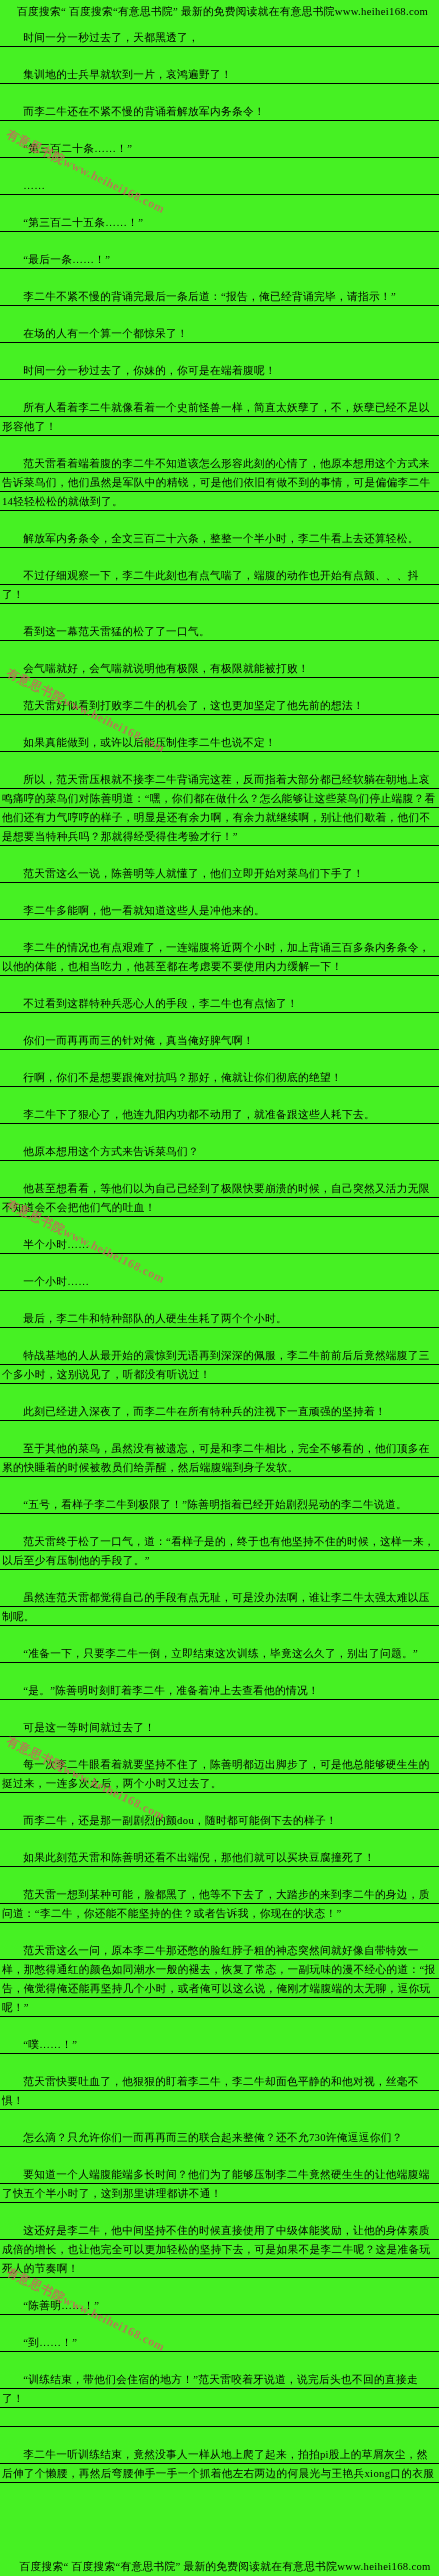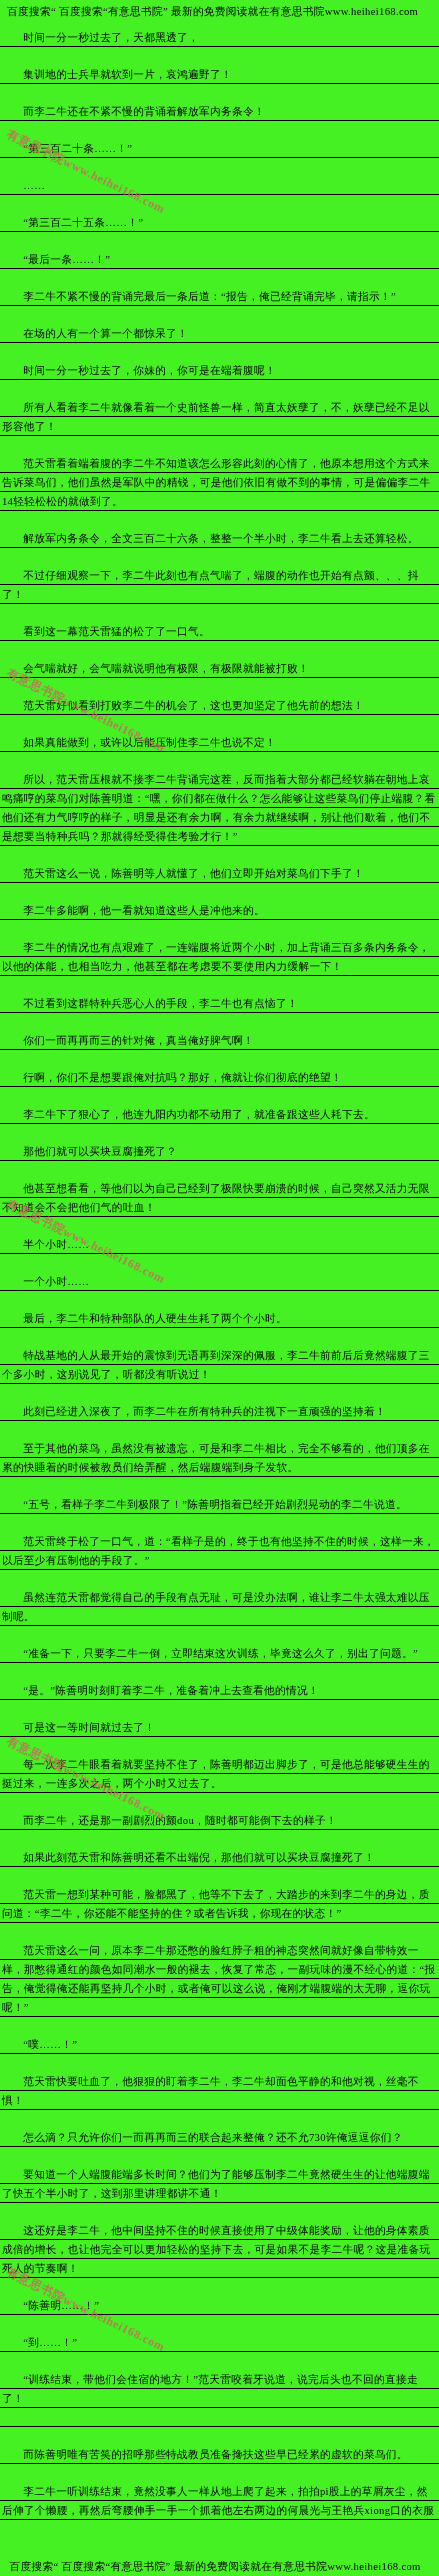--- a/index.html
+++ b/index.html
@@ -10,21 +10,21 @@
     overflow:hidden;
     background:#46F123;
     font-family:"Liberation Serif","DejaVu Serif",serif;
     color:#000;
   }
   .page-header,.page-footer{
     font-size:10.7px;
     line-height:16.3px;
     white-space:nowrap;
     letter-spacing:0.3px;
-    padding-left:7px;
+    padding-left:17px;
   }
   .page-header{padding-top:3.1px;}
   .page-footer{
     position:absolute;
     left:2.5px;
     bottom:1.9px;
   }
   .novel-body{
     margin-top:8.8px;
     font-size:10.7px;
@@ -81,21 +81,21 @@
     <p>范天雷好似看到打败李二牛的机会了，这也更加坚定了他先前的想法！</p>
     <p>如果真能做到，或许以后能压制住李二牛也说不定！</p>
     <p>所以，范天雷压根就不接李二牛背诵完这茬，反而指着大部分都已经软躺在朝地上哀鸣痛哼的菜鸟们对陈善明道：“嘿，你们都在做什么？怎么能够让这些菜鸟们停止端腹？看他们还有力气哼哼的样子，明显是还有余力啊，有余力就继续啊，别让他们歇着，他们不是想要当特种兵吗？那就得经受得住考验才行！”</p>
     <p>范天雷这么一说，陈善明等人就懂了，他们立即开始对菜鸟们下手了！</p>
     <p>李二牛多能啊，他一看就知道这些人是冲他来的。</p>
     <p>李二牛的情况也有点艰难了，一连端腹将近两个小时，加上背诵三百多条内务条令，以他的体能，也相当吃力，他甚至都在考虑要不要使用内力缓解一下！</p>
     <p>不过看到这群特种兵恶心人的手段，李二牛也有点恼了！</p>
     <p>你们一而再再而三的针对俺，真当俺好脾气啊！</p>
     <p>行啊，你们不是想要跟俺对抗吗？那好，俺就让你们彻底的绝望！</p>
     <p>李二牛下了狠心了，他连九阳内功都不动用了，就准备跟这些人耗下去。</p>
-    <p>那他们就可以买块豆腐撞死了？</p>
+    <p>他原本想用这个方式来告诉菜鸟们？</p>
     <p>他甚至想看看，等他们以为自己已经到了极限快要崩溃的时候，自己突然又活力无限不知道会不会把他们气的吐血！</p>
     <p>半个小时……</p>
     <p>一个小时……</p>
     <p>最后，李二牛和特种部队的人硬生生耗了两个个小时。</p>
     <p>特战基地的人从最开始的震惊到无语再到深深的佩服，李二牛前前后后竟然端腹了三个多小时，这别说见了，听都没有听说过！</p>
     <p>此刻已经进入深夜了，而李二牛在所有特种兵的注视下一直顽强的坚持着！</p>
     <p>至于其他的菜鸟，虽然没有被遗忘，可是和李二牛相比，完全不够看的，他们顶多在累的快睡着的时候被教员们给弄醒，然后端腹端到身子发软。</p>
     <p>“五号，看样子李二牛到极限了！”陈善明指着已经开始剧烈晃动的李二牛说道。</p>
     <p>范天雷终于松了一口气，道：“看样子是的，终于也有他坚持不住的时候，这样一来，以后至少有压制他的手段了。”</p>
     <p>虽然连范天雷都觉得自己的手段有点无耻，可是没办法啊，谁让李二牛太强太难以压制呢。</p>
@@ -108,21 +108,20 @@
     <p>范天雷一想到某种可能，脸都黑了，他等不下去了，大踏步的来到李二牛的身边，质问道：“李二牛，你还能不能坚持的住？或者告诉我，你现在的状态！”</p>
     <p>范天雷这么一问，原本李二牛那还憋的脸红脖子粗的神态突然间就好像自带特效一样，那憋得通红的颜色如同潮水一般的褪去，恢复了常态，一副玩味的漫不经心的道：“报告，俺觉得俺还能再坚持几个小时，或者俺可以这么说，俺刚才端腹端的太无聊，逗你玩呢！”</p>
     <p>“噗……！”</p>
     <p>范天雷快要吐血了，他狠狠的盯着李二牛，李二牛却面色平静的和他对视，丝毫不惧！</p>
     <p>怎么滴？只允许你们一而再再而三的联合起来整俺？还不允730许俺逗逗你们？</p>
     <p>要知道一个人端腹能端多长时间？他们为了能够压制李二牛竟然硬生生的让他端腹端了快五个半小时了，这到那里讲理都讲不通！</p>
     <p>这还好是李二牛，他中间坚持不住的时候直接使用了中级体能奖励，让他的身体素质成倍的增长，也让他完全可以更加轻松的坚持下去，可是如果不是李二牛呢？这是准备玩死人的节奏啊！</p>
     <p>“陈善明……！”</p>
     <p>“到……！”</p>
     <p>“训练结束，带他们会住宿的地方！”范天雷咬着牙说道，说完后头也不回的直接走了！<br>&nbsp;</p>
-    <p>而陈善明唯有苦笑的招呼那些特战教员准备搀扶这些早已经累的虚软的菜鸟们。</p>
     <p>李二牛一听训练结束，竟然没事人一样从地上爬了起来，拍拍pi股上的草屑灰尘，然后伸了个懒腰，再然后弯腰伸手一手一个抓着他左右两边的何晨光与王艳兵xiong口的衣服</p>
   </div>
 
 <div class="page-footer">百度搜索“ 百度搜索“有意思书院” 最新的免费阅读就在有意思书院www.heihei168.com</div>
 
 <div class="watermark" style="top: 126px; left: 11.3px; color: rgb(201, 101, 95); transform: rotate(26deg);">有意思书院www.heihei168.com</div>
 <div class="watermark" style="top: 665px; left: 11.3px; color: rgb(201, 101, 95); transform: rotate(26deg);">有意思书院www.heihei168.com</div>
 <div class="watermark" style="top: 1196px; left: 11.3px; color: rgb(201, 101, 95); transform: rotate(26deg);">有意思书院www.heihei168.com</div>
 <div class="watermark" style="top: 1733px; left: 11.3px; color: rgb(201, 101, 95); transform: rotate(26deg);">有意思书院www.heihei168.com</div>
 <div class="watermark" style="top: 2264px; left: 11.3px; color: rgb(201, 101, 95); transform: rotate(26deg);">有意思书院www.heihei168.com</div>

